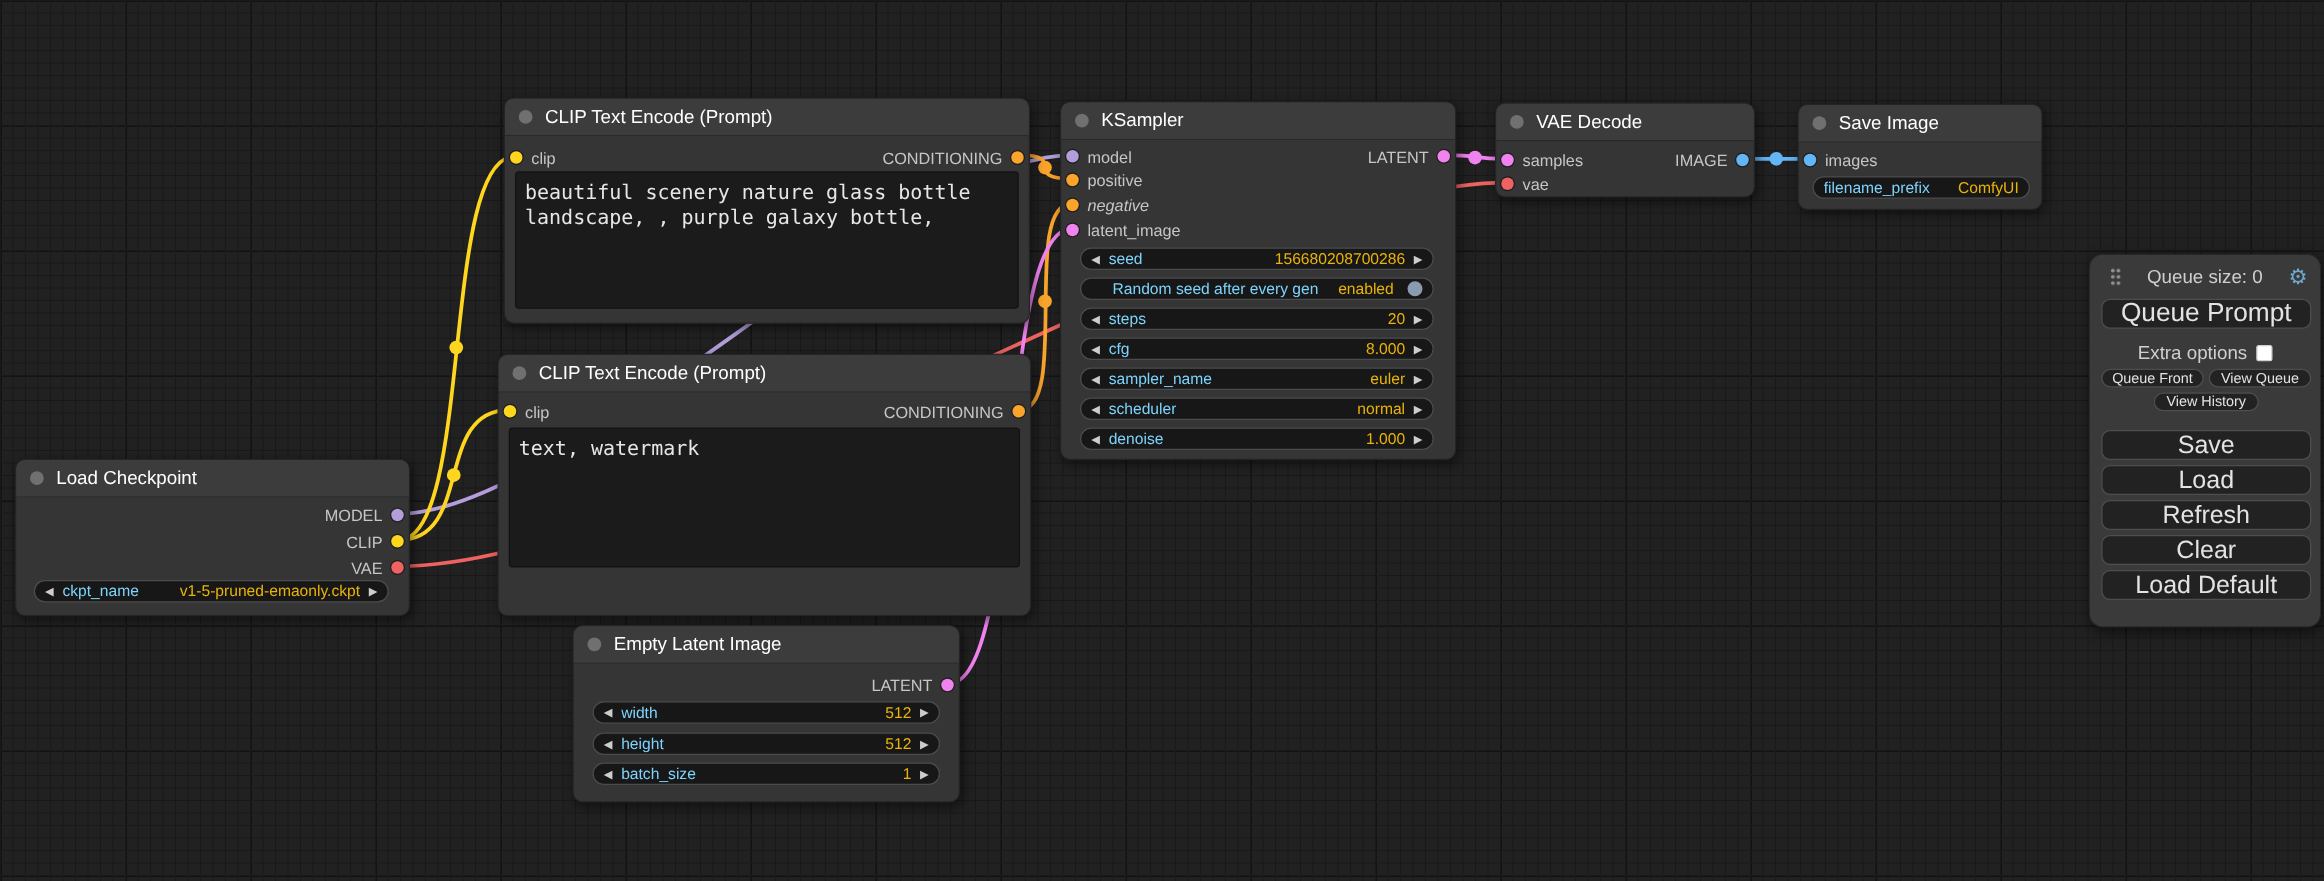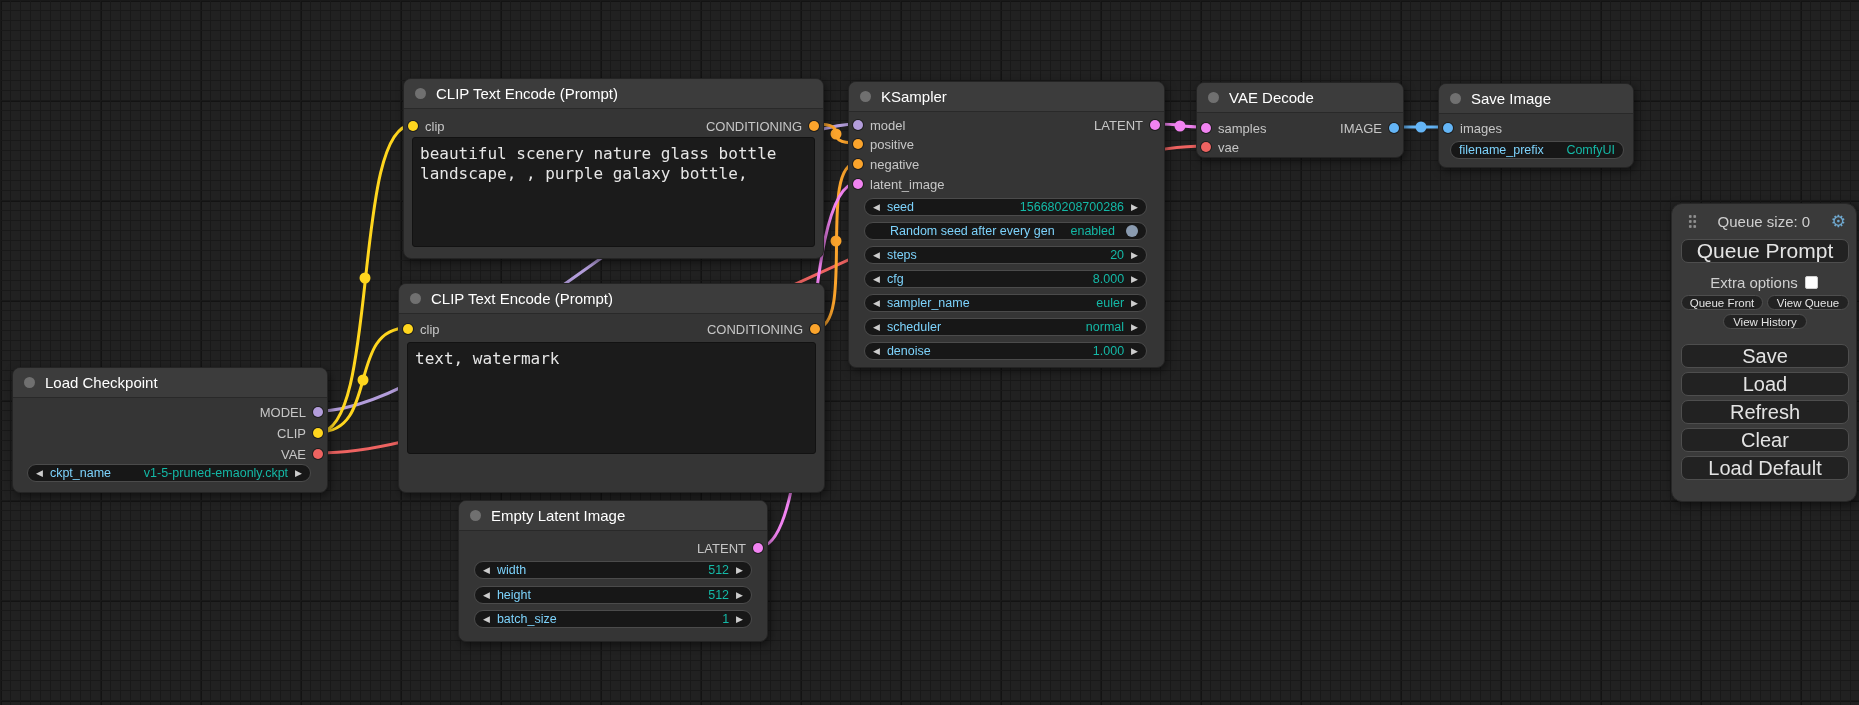--- a/index.html
+++ b/index.html
@@ -46,21 +46,21 @@
   .c-latent { background:#F183F1; } .c-image { background:#64B5F6; }
 
   .widget {
     position:absolute; height:18px; display:flex; align-items:center;
     background:#171717; border:1px solid #4b4b4b; border-radius:10px;
     padding:0 8px; font-size:12.5px; color:#ddd; gap:7px; white-space:nowrap;
   }
   .warr { color:#cdcdcd; font-size:9px; line-height:1; cursor:pointer; flex:none; }
   .wlabel { color:#7dd3fc; overflow:hidden; }
   .wspace { flex:1; }
-  .wvalue { color:#14b8a6; }
+  .wvalue { color:#eab308; }
   .toggle-circle { width:12px; height:12px; border-radius:50%; background:#8A9BB0;
                    margin-left:4px; flex:none; }
 
   .textbox {
     position:absolute; background:#1b1b1b; border:1px solid #121212; border-radius:3px;
     color:#e6e6e6; font-family:"DejaVu Sans Mono", monospace; font-size:16px;
     line-height:1.25; padding:6px 7px; white-space:pre-wrap; word-break:break-word;
     cursor:text;
   }
 
@@ -209,21 +209,21 @@
     <span>KSampler</span>
   </div>
   <div class="slot in" style="top:33px;">
     <span class="sdot c-model"></span>
     <span>model</span>
   </div>
   <div class="slot in" style="top:52px;">
     <span class="sdot c-cond"></span>
     <span>positive</span>
   </div>
-  <div class="slot in" style="top:72px;">
+  <div class="slot in" style="top:72px;font-style:italic;">
     <span class="sdot c-cond"></span>
     <span>negative</span>
   </div>
   <div class="slot in" style="top:92px;">
     <span class="sdot c-latent"></span>
     <span>latent_image</span>
   </div>
   <div class="slot out" style="top:33px;">
     <span>LATENT</span>
     <span class="sdot c-latent"></span>

